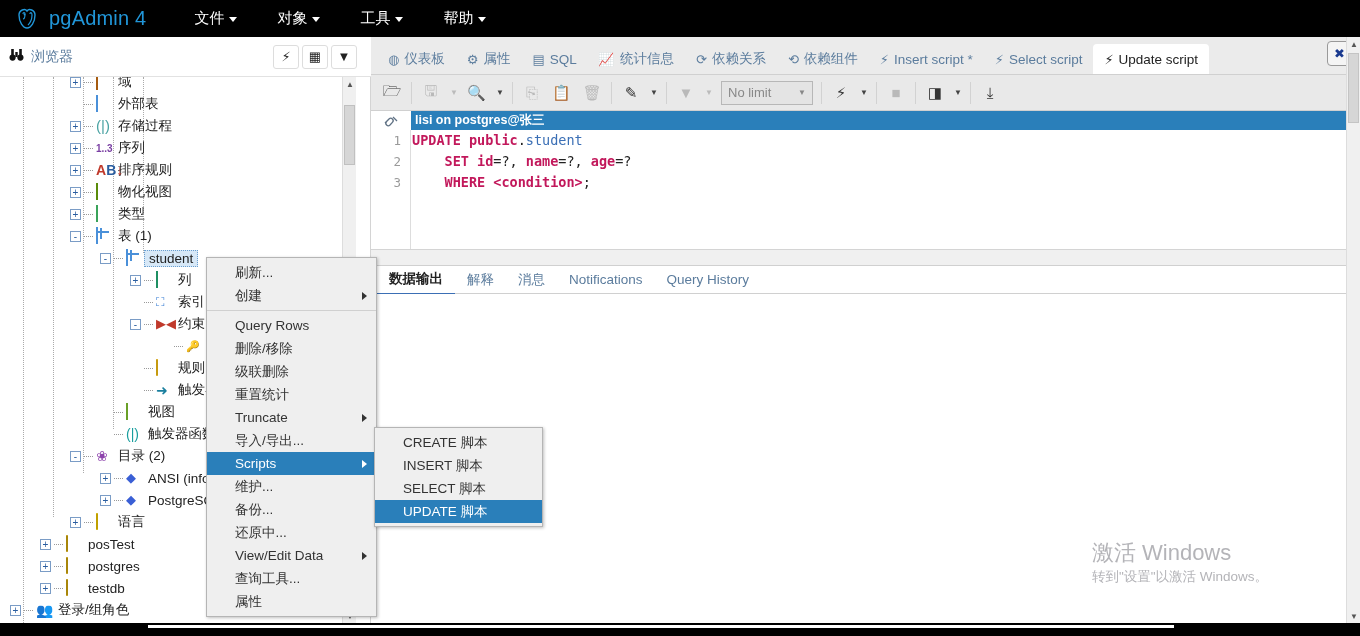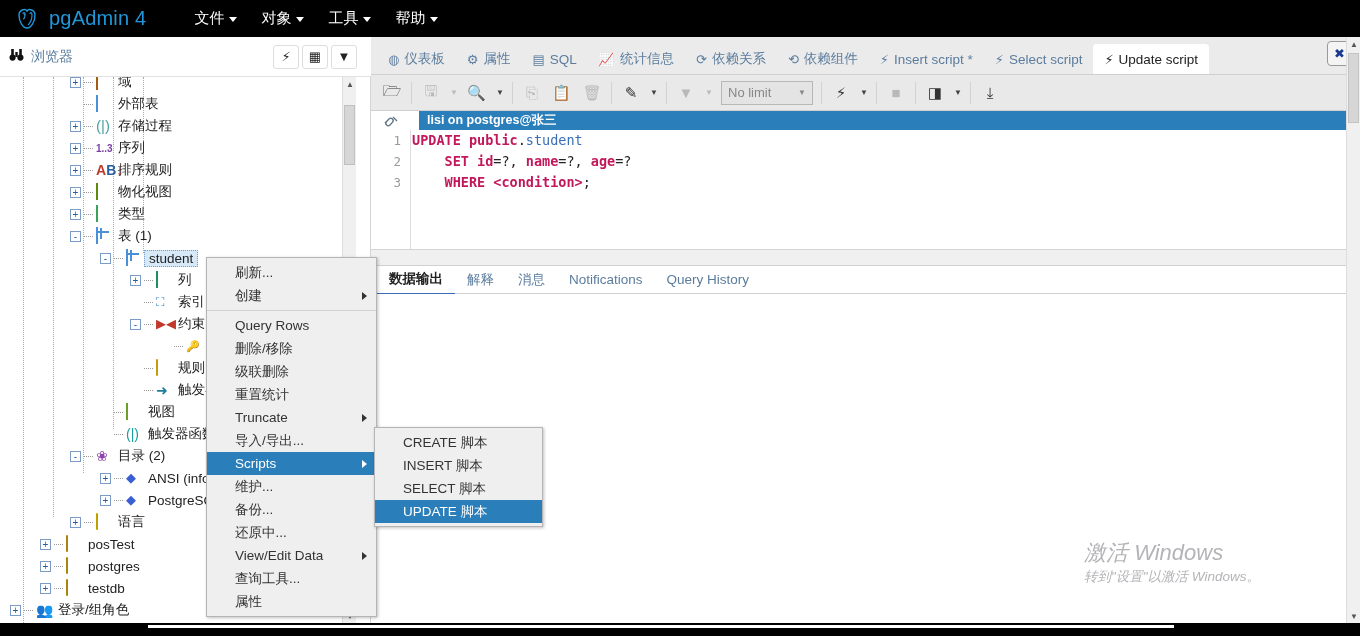--- a/index.html
+++ b/index.html
@@ -16,21 +16,21 @@
 
   
   .topbar {
     position: absolute; left:0; top:0; width:1360px; height:37px;
     background:#000; color:#fff;
     display:flex; align-items:center;
   }
   .brand { display:flex; align-items:center; gap:9px; padding-left:14px; }
   .brand-logo { width:26px; height:26px; position:relative; }
   .brand-name { color:#2196d8; font-size:20px; letter-spacing:.2px; }
-  .topmenu { display:flex; align-items:center; margin-left:36px; gap:0px;justify-content:space-between; }
+  .topmenu { display:flex; align-items:center; margin-left:36px; gap:16px;justify-content:space-between; }
   .topmenu-item {
     display:flex; align-items:center; gap:5px;
     color:#fff; font-size:15px;
     padding:5px 12px; cursor:default;
   }
   .caret-down {
     width:0;height:0;border-left:4px solid transparent;border-right:4px solid transparent;
     border-top:5px solid #fff; display:inline-block; margin-top:2px;
   }
 
@@ -145,21 +145,21 @@
     height:24px; min-width:92px; border:1px solid #b7b7b7; background:#e4e4e4;
     display:flex;align-items:center; justify-content:space-between;
     padding:0 6px; font-size:13px; color:#888; margin:0 4px;
   }
 
   
   .editor { position:relative; height:138px; background:#fff; }
   .ed-conn {
     height:19px; display:flex; align-items:center;
     background:#2a7fba; color:#fff; font-size:12.5px;
-    margin-left:48px; padding-left:8px; font-weight:bold;
+    margin-left:36px; padding-left:8px; font-weight:bold;
   }
   .ed-connicon {
     position:absolute; left:0; top:0; width:40px; height:19px;
     display:flex;align-items:center;justify-content:center; color:#5f7184; font-size:13px;
     background:#fff;
   }
   .ed-body { position:relative; }
   .gutter {
     position:absolute; left:0; top:0; width:40px; height:119px;
     border-right:1px solid #ddd; background:#fff;
@@ -198,21 +198,21 @@
   }
   .mi.hl { background:#2a7fba; color:#fff; }
   .mi .arrow {
     position:absolute; right:9px; width:0;height:0;
     border-top:4px solid transparent;border-bottom:4px solid transparent;border-left:5px solid #333;
   }
   .mi.hl .arrow { border-left-color:#fff; }
   .msep { height:1px; background:#fff; border-top:1px solid #d0d0d0; margin:3px 0; }
 
   
-  .wm { position:absolute; right:100px; bottom:36px; text-align:left; color:#b9b9bd; pointer-events:none;font-style:italic; }
+  .wm { position:absolute; right:92px; bottom:36px; text-align:left; color:#b9b9bd; pointer-events:none; }
   .wm1 { font-size:22px; line-height:28px; color:#b4b4b8;}
   .wm2 { font-size:13.5px; line-height:20px; color:#b4b4b8;}
   .wm3 { font-size:14px; color:#e2e2e2; letter-spacing:.4px; margin-top:4px;}
 
   
   .strip-bottom { position:absolute; left:0; bottom:0; width:1360px; height:13px; background:#000; }
   .strip-bottom .white { position:absolute; left:148px; top:2px; width:1026px; height:3px; background:#fff;}
   .main-vscroll { position:absolute; right:0; top:0; width:14px; height:586px; background:#f0f0f0; border-left:1px solid #ddd;}
 </style>
 </head>

